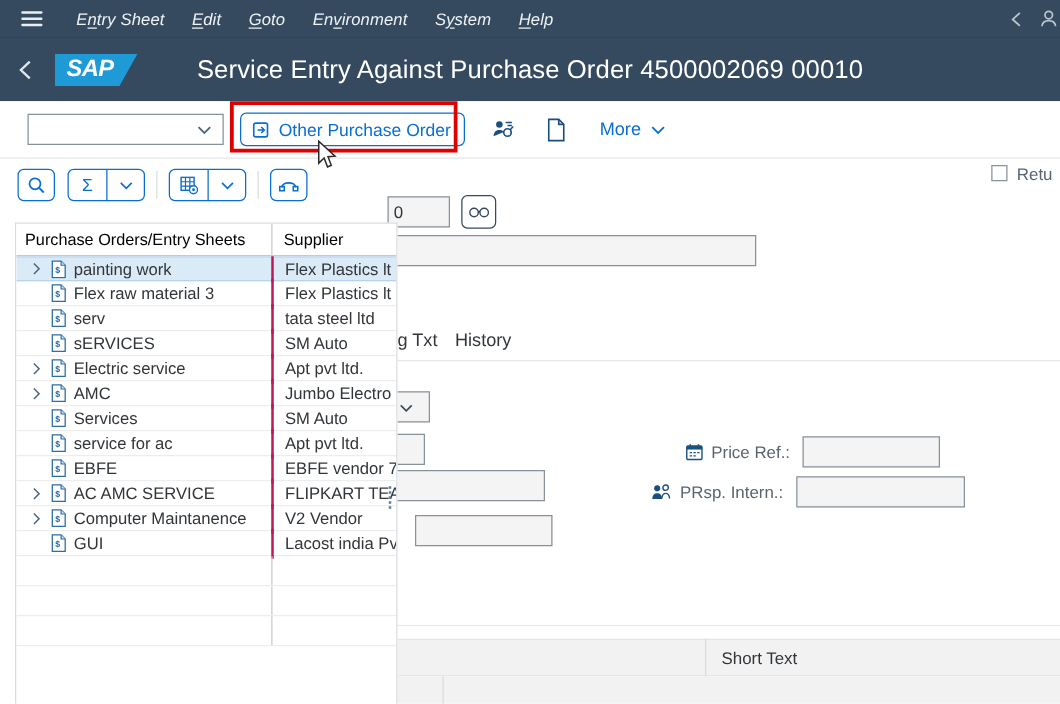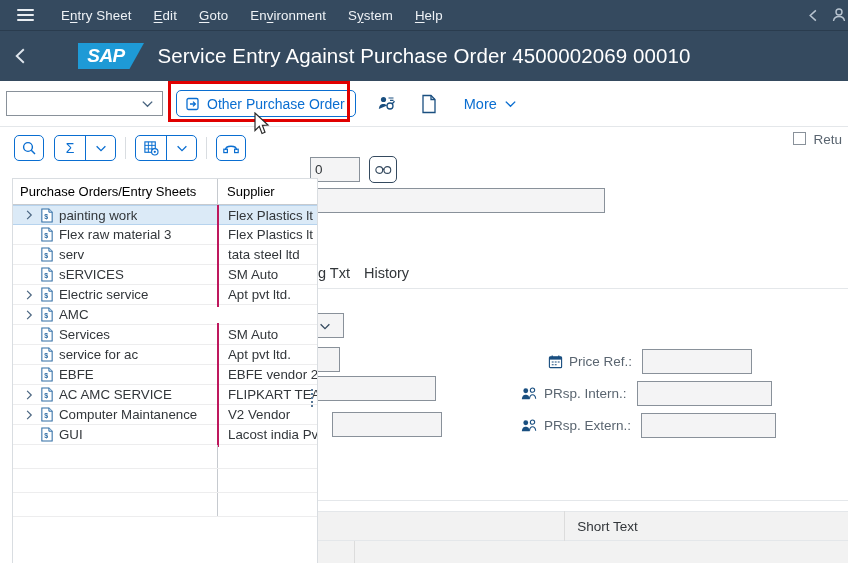--- a/index.html
+++ b/index.html
@@ -13,20 +13,21 @@
     color: #32363a;
     -webkit-font-smoothing: antialiased;
   }
 
   
   .menubar {
     position:absolute; left:0; top:0; width:848px; height:31px;
     background:#354a5f;
     display:flex; align-items:center;
     border-bottom:1px solid #2a3c4e;
+    font-style:italic;
   }
   .hamburger {
     width:34px; height:31px; display:flex; flex-direction:column;
     align-items:center; justify-content:center; gap:3px; margin-left:8px;
     cursor:pointer;
   }
   .hamburger i { display:block; width:17px; height:2px; background:#eaeef2; border-radius:1px; }
   .menu-items { display:flex; align-items:center; gap:0px; margin-left:8px; }
   .menu-item {
     color:#eef2f6; font-size:13.3px; padding:4px 11px; cursor:pointer;
@@ -34,42 +35,42 @@
   }
   .menu-item u { text-decoration:underline; text-underline-offset:2px; }
   .menubar-right {
     margin-left:auto; display:flex; align-items:center; gap:2px; padding-right:0px;
   }
   .mb-icon { width:30px; height:31px; display:flex; align-items:center; justify-content:center; cursor:pointer; }
 
   
   .titlebar {
     position:absolute; left:0; top:31px; width:848px; height:50px;
-    background:#354a5f; display:flex; align-items:center;gap:34px;
+    background:#354a5f; display:flex; align-items:center;
   }
   .back-chevron { width:42px; height:50px; display:flex; align-items:center; justify-content:center; cursor:pointer; }
   .sap-logo {
     width:66px; height:26px; background:#1e9ad6; position:relative;
     display:flex; align-items:center; justify-content:center; margin-left:2px;
     clip-path: polygon(0 0, 100% 0, 78% 100%, 0% 100%);
   }
   .sap-logo span {
     color:#fff; font-weight:bold; font-size:19px; letter-spacing:-0.5px;
     font-family:"Liberation Sans", sans-serif; margin-right:10px;
     font-style:italic;
   }
   .app-title {
     position:absolute; left:0; width:848px; text-align:center;
     color:#ffffff; font-size:20.5px; pointer-events:none; letter-spacing:0.1px;
   }
 
   
   .toolbar1 {
     position:absolute; left:0; top:81px; width:848px; height:46px;
-    background:#fff; display:flex; align-items:center; padding-left:6px;
+    background:#fff; display:flex; align-items:center; padding-left:22px;
     border-bottom:1px solid #e4e7ea;
   }
   .combo {
     width:157px; height:25px; border:1px solid #89919a; background:#fff;
     display:flex; align-items:center; justify-content:flex-end; padding-right:7px;
     cursor:pointer;
   }
   .opo-wrap { position:relative; margin-left:13px; }
   .redbox {
     position:absolute; left:-8px; top:-9px; width:182px; height:41px;
@@ -366,32 +367,20 @@
         <circle cx="5" cy="5" r="2.6" fill="#1a4f80"></circle>
         <path d="M0.8 14 C1.2 10 3 9.2 5 9.2 C7 9.2 8.8 10 9.2 14 Z" fill="#1a4f80"></path>
         <circle cx="12.2" cy="4.4" r="2.3" fill="none" stroke="#1a4f80" stroke-width="1.2"></circle>
         <path d="M9 13.6 C9.3 10.2 10.8 9.3 12.2 9.3 C13.8 9.3 15.3 10.2 15.6 13.6" fill="none" stroke="#1a4f80" stroke-width="1.2"></path>
       </svg>
     </span>
     <span class="lbl">PRsp. Intern.:</span>
     <span class="ifield" style="width:135px; margin-left:4px;"></span>
   </div>
 
-  <div class="frow" style="left:203px; top:285px;">
-    <span style="display:flex;">
-      <svg width="17" height="15" viewBox="0 0 18 16">
-        <circle cx="5" cy="5" r="2.6" fill="#1a4f80"></circle>
-        <path d="M0.8 14 C1.2 10 3 9.2 5 9.2 C7 9.2 8.8 10 9.2 14 Z" fill="#1a4f80"></path>
-        <circle cx="12.2" cy="4.4" r="2.3" fill="none" stroke="#1a4f80" stroke-width="1.2"></circle>
-        <path d="M9 13.6 C9.3 10.2 10.8 9.3 12.2 9.3 C13.8 9.3 15.3 10.2 15.6 13.6" fill="none" stroke="#1a4f80" stroke-width="1.2"></path>
-      </svg>
-    </span>
-    <span class="lbl">PRsp. Extern.:</span>
-    <span class="ifield" style="width:135px; margin-left:4px;"></span>
-  </div>
 
   <div class="bottomtable">
     <div class="bt-line"></div>
     <div style="height:10px;background:#fff;"></div>
     <div class="bt-head">
       <div class="cc1"></div>
       <div class="cc2">Short Text</div>
     </div>
     <div class="bt-row">
       <div class="cc1"></div>
@@ -492,20 +481,21 @@
           </span>
           <span class="docicon">
             <svg width="14" height="15" viewBox="0 0 14 16">
               <path d="M1.5 1 L9 1 L12.5 4.5 L12.5 15 L1.5 15 Z" fill="#ffffff" stroke="#2e6ca4" stroke-width="1.1"></path>
               <path d="M9 1 L9 4.5 L12.5 4.5" fill="#cfe3f5" stroke="#2e6ca4" stroke-width="1"></path>
               <text x="6.2" y="11.4" font-size="7.5" fill="#2e6ca4" text-anchor="middle" font-family="Liberation Sans, sans-serif" font-weight="bold">$</text>
             </svg>
           </span>
           <span class="lname">AMC</span>
         </div>
+        <div class="c2">Jumbo Electro</div>
       </div>
       <div class="lrow">
         <div class="c1">
           <span class="exp"></span>
           <span class="docicon">
             <svg width="14" height="15" viewBox="0 0 14 16">
               <path d="M1.5 1 L9 1 L12.5 4.5 L12.5 15 L1.5 15 Z" fill="#ffffff" stroke="#2e6ca4" stroke-width="1.1"></path>
               <path d="M9 1 L9 4.5 L12.5 4.5" fill="#cfe3f5" stroke="#2e6ca4" stroke-width="1"></path>
               <text x="6.2" y="11.4" font-size="7.5" fill="#2e6ca4" text-anchor="middle" font-family="Liberation Sans, sans-serif" font-weight="bold">$</text>
             </svg>
@@ -533,21 +523,21 @@
           <span class="exp"></span>
           <span class="docicon">
             <svg width="14" height="15" viewBox="0 0 14 16">
               <path d="M1.5 1 L9 1 L12.5 4.5 L12.5 15 L1.5 15 Z" fill="#ffffff" stroke="#2e6ca4" stroke-width="1.1"></path>
               <path d="M9 1 L9 4.5 L12.5 4.5" fill="#cfe3f5" stroke="#2e6ca4" stroke-width="1"></path>
               <text x="6.2" y="11.4" font-size="7.5" fill="#2e6ca4" text-anchor="middle" font-family="Liberation Sans, sans-serif" font-weight="bold">$</text>
             </svg>
           </span>
           <span class="lname">EBFE</span>
         </div>
-        <div class="c2">EBFE vendor 2</div>
+        <div class="c2">EBFE vendor 7</div>
       </div>
       <div class="lrow">
         <div class="c1">
           <span class="exp">
             <svg width="12" height="12" viewBox="0 0 16 16">
               <path d="M5.5 2.5 L11 8 L5.5 13.5" fill="none" stroke="#4a6580" stroke-width="1.6"></path>
             </svg>
           </span>
           <span class="docicon">
             <svg width="14" height="15" viewBox="0 0 14 16">

